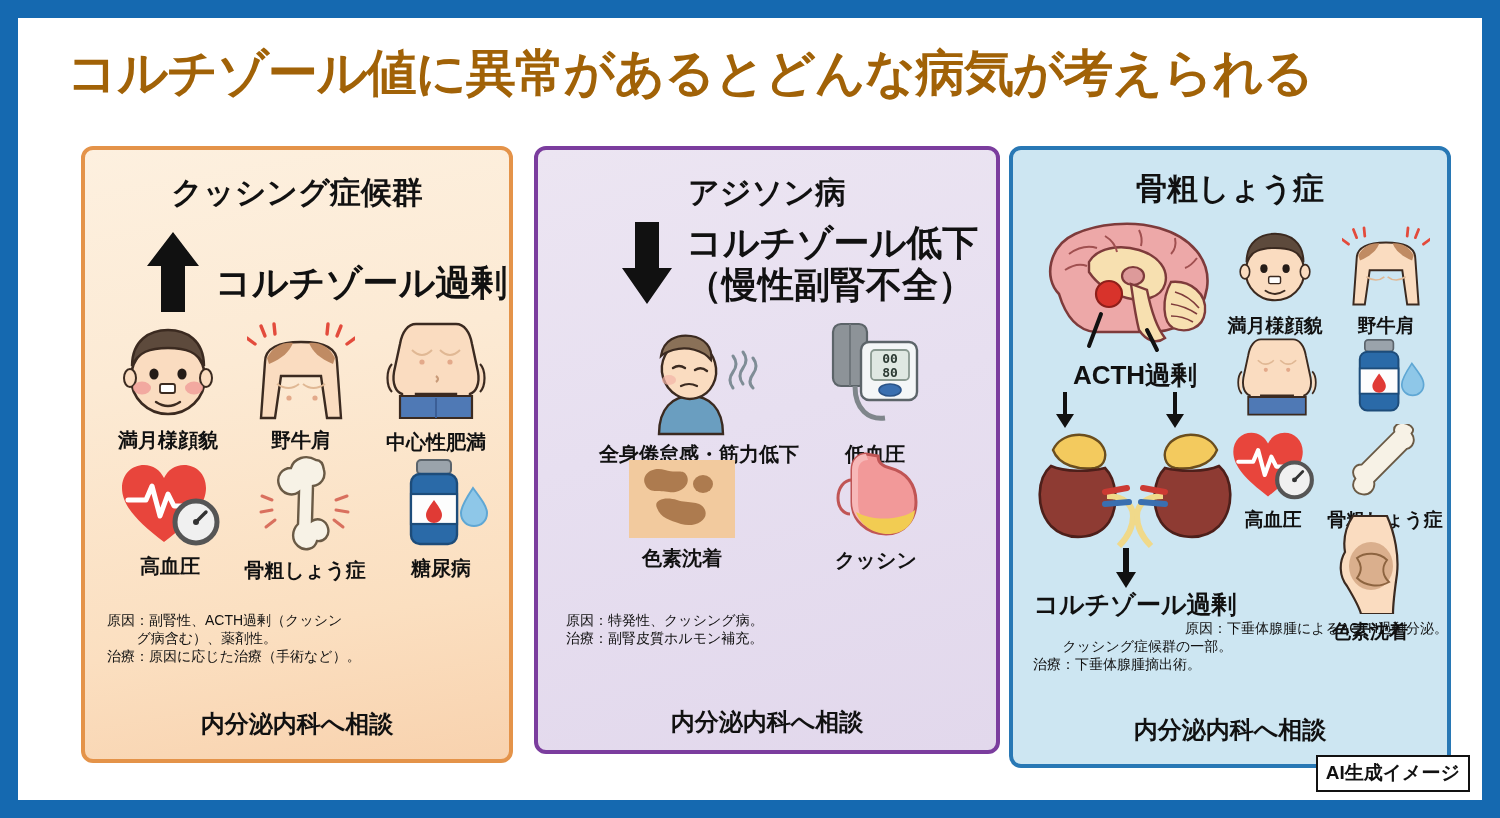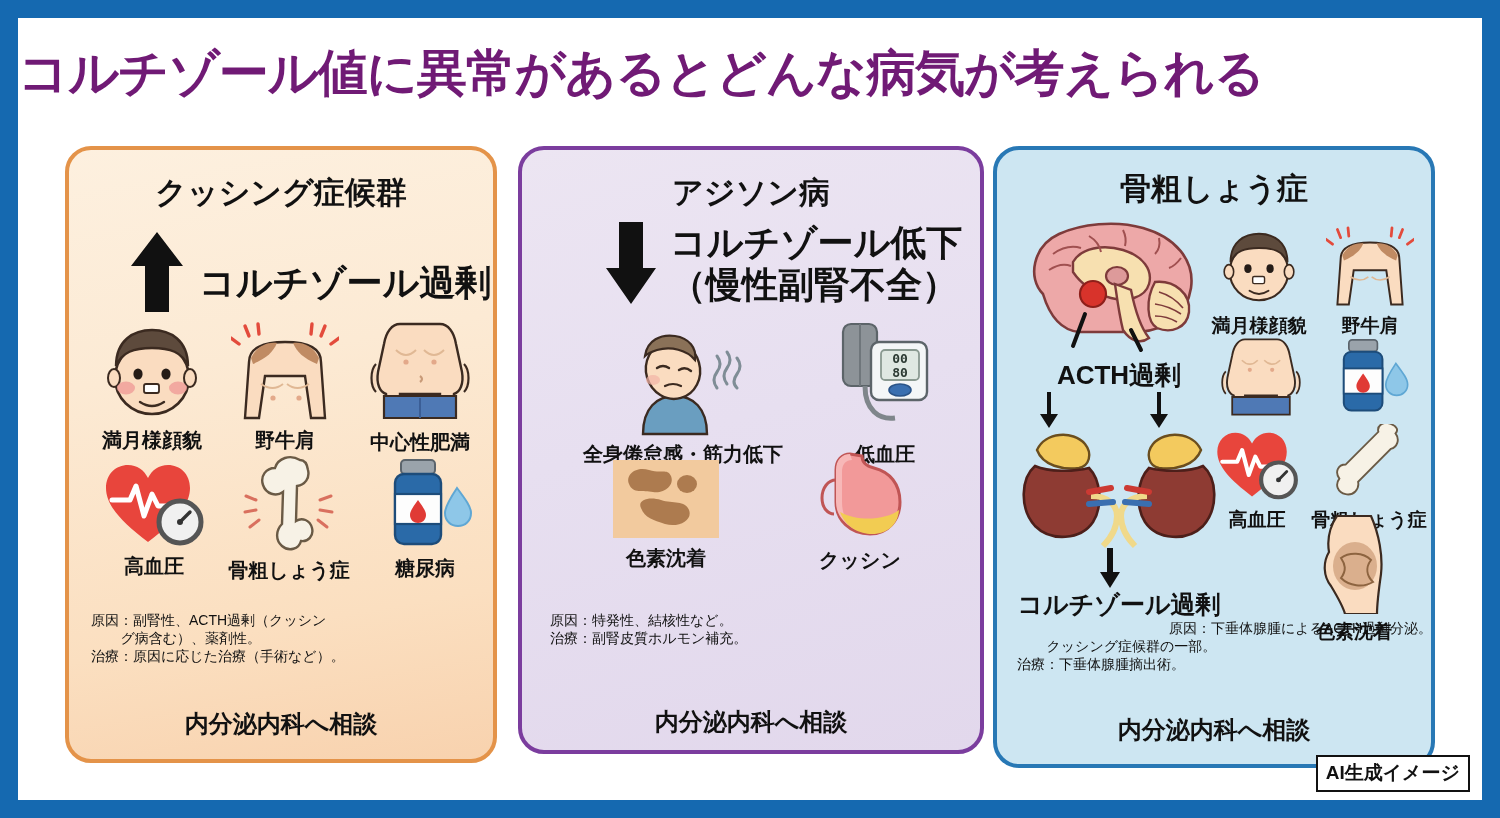--- a/index.html
+++ b/index.html
@@ -10,32 +10,33 @@
     -webkit-font-smoothing:antialiased;
   }
   .frame{
     position:absolute;left:18px;top:18px;
     width:1464px;height:782px;
     background:#ffffff;
   }
   
   .title{
     position:absolute;left:0;top:30px;width:1344px;
-    text-align:left;
+    text-align:center;
     font-size:50px;line-height:1;
     font-weight:bold;letter-spacing:-1px;
-    color:#701a75;
+    color:#a16207;
     white-space:nowrap;
   }
   
   .panel{
     position:absolute;
-    border-radius:26px;
+    border-radius:12px;
     box-sizing:border-box;
     overflow:hidden;
+    margin-left:16px;
   }
   .p1{
     left:47px;top:128px;width:432px;height:617px;
     border:4px solid #e49349;
     background:linear-gradient(170deg,#fdf0df 0%,#fcead4 35%,#fbdfc0 75%,#f8d2ae 100%);
   }
   .p2{
     left:500px;top:128px;width:466px;height:608px;
     border:4px solid #7b3d9e;
     background:linear-gradient(165deg,#ece5f2 0%,#e7dff0 45%,#e2d8ec 100%);
@@ -249,21 +250,21 @@
           <g stroke="#7f8d96" stroke-width="3" fill="none" stroke-linecap="round">
             <path d="M94 30 q6 8 0 16 q-6 8 0 16"></path>
             <path d="M104 26 q6 8 0 16 q-6 8 0 16"></path>
             <path d="M114 32 q6 8 0 16 q-6 8 0 14"></path>
           </g>
         </svg>
       </div>
       <div class="icon-label">全身倦怠感・筋力低下</div>
     </div>
 
-    <div class="icon-cell" style="left:298px;top:168px;width:130px;">
+    <div class="icon-cell" style="left:272px;top:168px;width:130px;">
       <div class="icon-art">
         <svg width="100" height="118" viewBox="0 0 100 118">
           <rect x="8" y="6" width="34" height="62" rx="8" fill="#8d9398" stroke="#5c6469" stroke-width="2.2"></rect>
           <path d="M25 6 L25 68" stroke="#6f767b" stroke-width="2"></path>
           <rect x="36" y="24" width="56" height="58" rx="8" fill="#f4f6f7" stroke="#5c6469" stroke-width="2.4"></rect>
           <rect x="46" y="32" width="38" height="30" rx="4" fill="#dfe8e2" stroke="#8a9a91" stroke-width="1.8"></rect>
           <text x="65" y="45" font-family="'DejaVu Sans Mono',monospace" font-size="13" font-weight="bold" fill="#2c3a33" text-anchor="middle">00</text>
           <text x="65" y="59" font-family="'DejaVu Sans Mono',monospace" font-size="13" font-weight="bold" fill="#2c3a33" text-anchor="middle">80</text>
           <ellipse cx="65" cy="72" rx="11" ry="6" fill="#3a6fb0" stroke="#2b5488" stroke-width="1.6"></ellipse>
           <path d="M30 68 C30 92 44 102 60 100" fill="none" stroke="#7f868b" stroke-width="5"></path>
@@ -290,21 +291,21 @@
           <path d="M42 4 C34 4 28 10 28 20 L28 52 C28 70 42 84 62 84 C80 84 92 70 92 52 C92 34 82 22 66 18 C58 16 54 12 54 6 Z" fill="#f29999" stroke="#c05555" stroke-width="3"></path>
           <path d="M42 4 C34 4 28 10 28 20 L28 52 C28 62 33 70 42 76 C36 68 34 60 34 52 L34 22 C34 14 38 10 44 10 Z" fill="#f7b8b8"></path>
           <path d="M32 62 C38 78 52 84 64 84 C80 84 90 74 91 60 C78 70 50 72 32 62 Z" fill="#f2cc52"></path>
           <path d="M28 30 C20 30 14 38 14 48 C14 58 20 64 26 64" fill="none" stroke="#c05555" stroke-width="3"></path>
         </svg>
       </div>
       <div class="icon-label">クッシン</div>
     </div>
 
     <div class="foot" style="left:28px;top:462px;width:400px;">
-      <span class="hang"><span>原因：</span><span>特発性、結核性など。</span></span>
+      <span class="hang"><span>原因：</span><span>特発性、クッシング病。</span></span>
       <span class="hang"><span>治療：</span><span>副腎皮質ホルモン補充。</span></span>
     </div>
 
     <div class="consult" style="top:556px;">内分泌内科へ相談</div>
   </div>
 
   <div class="panel p3">
 
     <div class="panel-title" style="top:18px;">骨粗しょう症</div>
 

